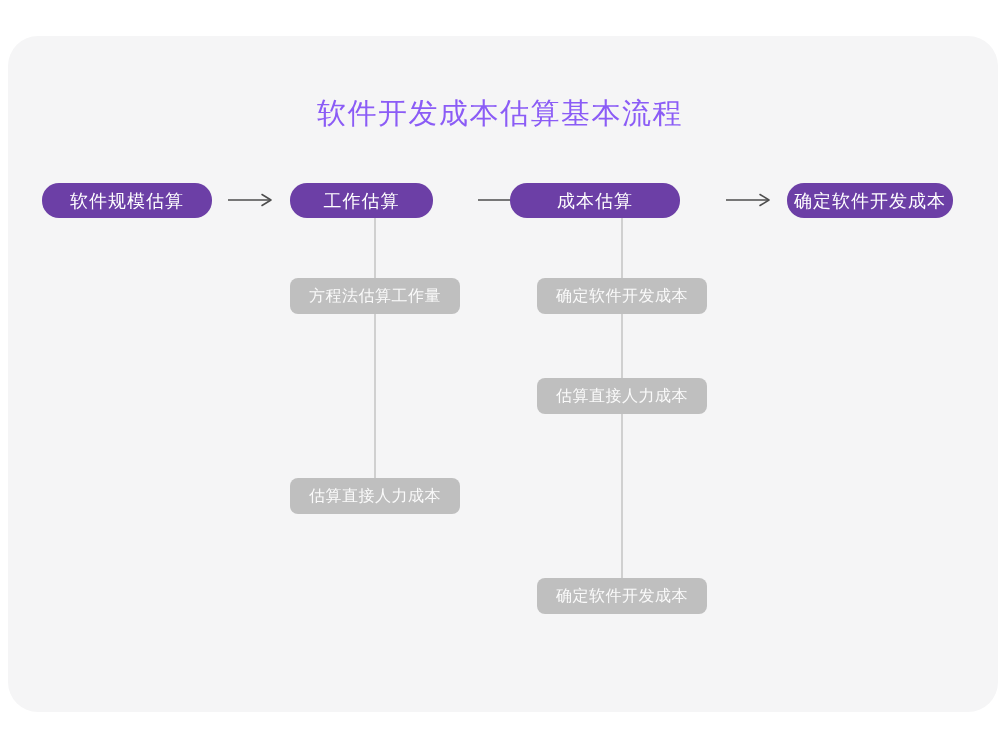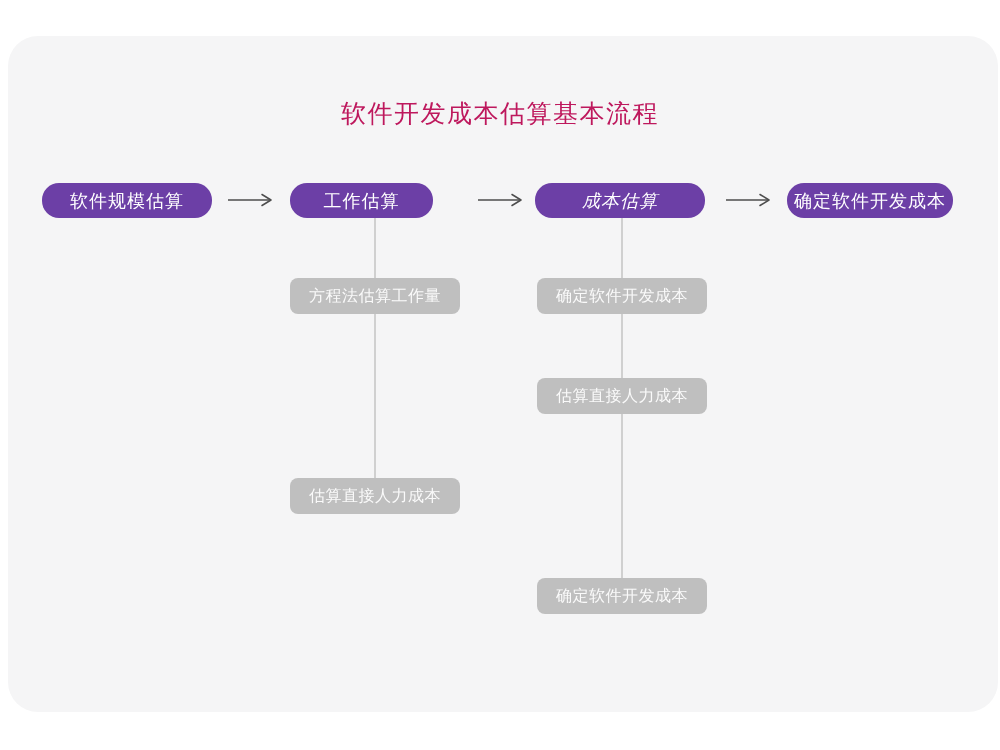--- a/index.html
+++ b/index.html
@@ -24,42 +24,42 @@
     height: 676px;
     background: #f5f5f6;
     border-radius: 30px;
   }
   .diagram-title {
     position: absolute;
     left: 0;
     top: 96px;
     width: 100%;
     text-align: center;
-    font-size: 25px;
+    font-size: 29px;
     line-height: 34px;
     letter-spacing: 1.5px;
-    color: #be185d;
+    color: #8b5cf6;
   }
   .main-step {
     position: absolute;
     top: 183px;
     height: 35px;
     border-radius: 17px;
     background: #6c3fa6;
     color: #ffffff;
     font-size: 18px;
     letter-spacing: 1px;
     display: flex;
     align-items: center;
     justify-content: center;
     box-sizing: border-box;
   }
   .step-1 { left: 42px;  width: 170px; }
   .step-2 { left: 290px; width: 143px; }
-  .step-3 { left: 535px; width: 170px; font-style: italic; }
+  .step-3 { left: 510px; width: 170px; }
   .step-4 { left: 787px; width: 166px; }
 
   .flow-arrow {
     position: absolute;
     top: 192px;
     height: 16px;
     width: 46px;
   }
   .arrow-1 { left: 227px; }
   .arrow-2 { left: 477px; }

